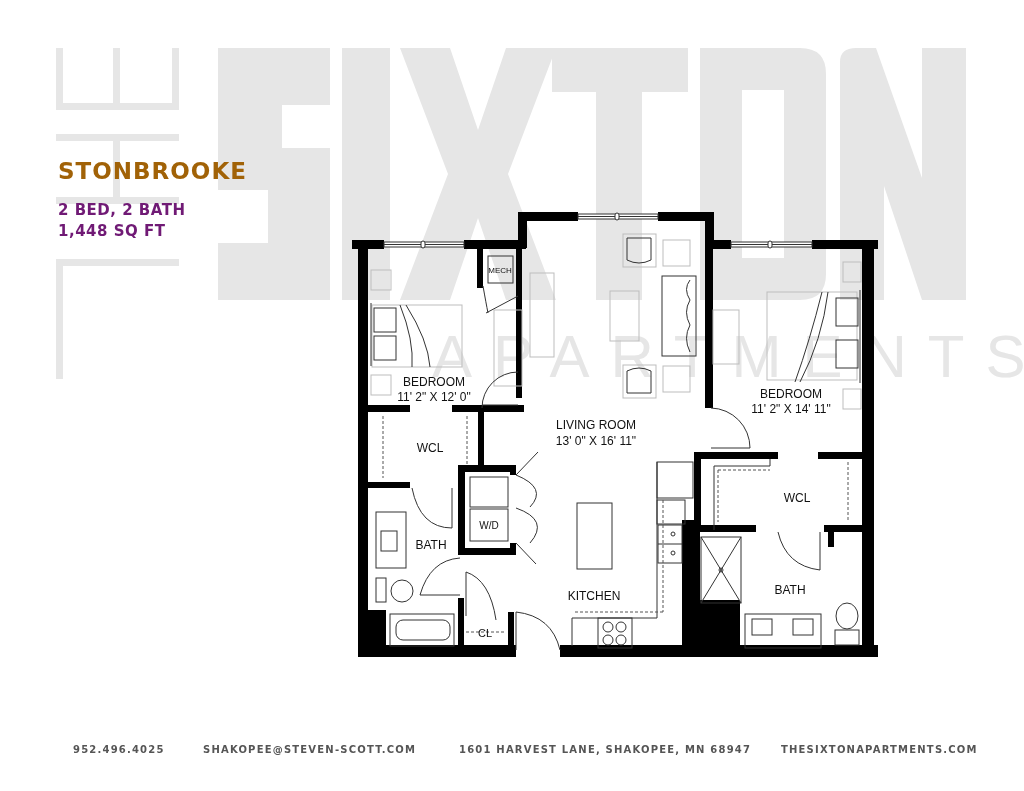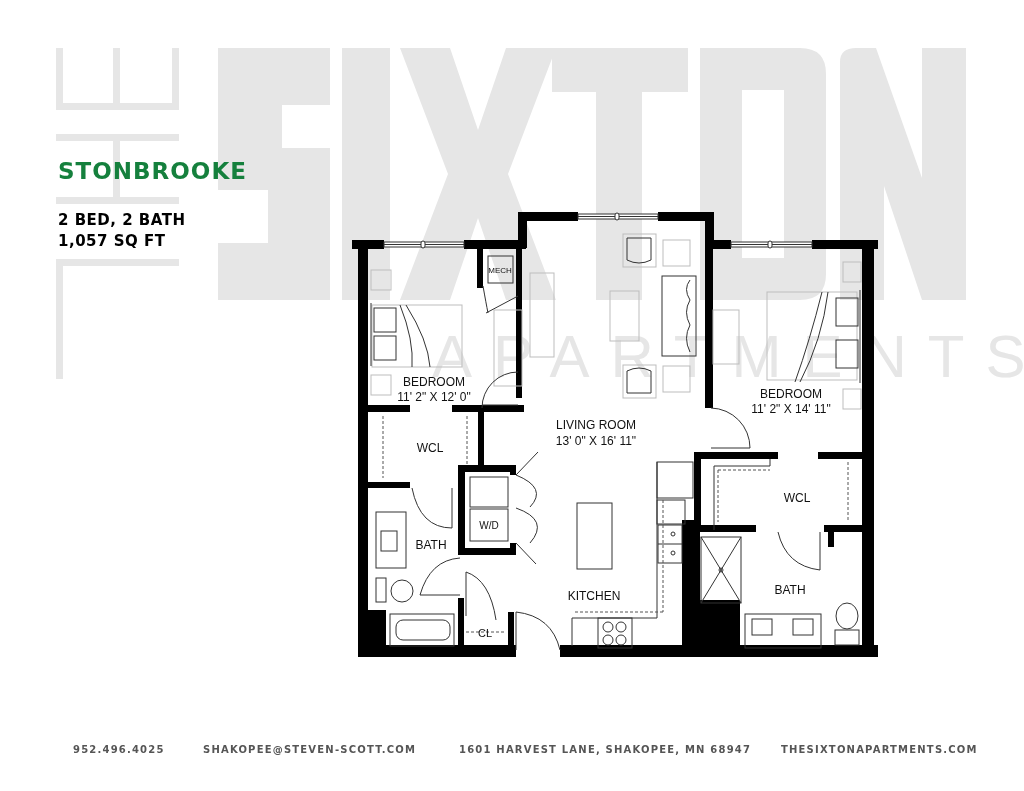--- a/index.html
+++ b/index.html
@@ -1,20 +1,20 @@
 <!DOCTYPE html>
 <html><head>
 <meta charset="utf-8">
 <style>
   html, body { margin: 0; padding: 0; background: #ffffff; }
   body { width: 1024px; height: 791px; position: relative; overflow: hidden; font-family: "DejaVu Sans", sans-serif; }
   .bg-logo { position: absolute; left: 0; top: 0; width: 1024px; height: 400px; pointer-events: none; }
   .info { position: absolute; left: 58px; top: 158px; }
-  .plan-name { color: #15803d; font-weight: bold; font-size: 23px; letter-spacing: 1px; margin: 0; font-family: "DejaVu Sans", sans-serif; }
-  .plan-spec { color: #000000; font-weight: bold; font-size: 15px; letter-spacing: 0.5px; line-height: 21px; margin-top: 26px; }
+  .plan-name { color: #a16207; font-weight: bold; font-size: 23px; letter-spacing: 1px; margin: 0; font-family: "DejaVu Sans", sans-serif; }
+  .plan-spec { color: #701a75; font-weight: bold; font-size: 15px; letter-spacing: 0.5px; line-height: 21px; margin-top: 16px; }
   .plan-ada { color: #555555; font-weight: bold; font-size: 15px; letter-spacing: 0.5px; margin-top: 21px; }
   .plan-svg { position: absolute; left: 0; top: 0; width: 1024px; height: 791px; }
   .room-label { font-family: "Liberation Sans", sans-serif; font-size: 12px; fill: #111; }
   .footer { position: absolute; top: 744px; left: 0; width: 1024px; height: 16px; }
   .footer span { position: absolute; top: 0; font-family: "DejaVu Sans", sans-serif; font-weight: bold; font-size: 10px; letter-spacing: 1.2px; color: #555555; white-space: nowrap; margin-left: 13px; }
 </style>
 </head>
 <body>
 
 <svg class="bg-logo" viewBox="0 0 1024 400" xmlns="http://www.w3.org/2000/svg">
@@ -49,21 +49,21 @@
     <path d="M840 62 Q840 48 856 48 H876 L922 178 V48 H966 V300 H922 L884 186 V300 H840 Z"></path>
   </g>
 
   <text x="432" y="377" font-family="Liberation Sans, sans-serif" font-size="60" fill="#e6e6e6" letter-spacing="21" font-weight="normal">APARTMENTS</text>
 </svg>
 
 <div class="info">
   <h1 class="plan-name">STONBROOKE</h1>
   <div class="plan-spec">
     <div>2 BED, 2 BATH</div>
-    <div>1,057 SQ FT</div>
+    <div>1,448 SQ FT</div>
   </div>
 </div>
 
 <svg class="plan-svg" viewBox="0 0 1024 791" xmlns="http://www.w3.org/2000/svg">
 
   <g fill="#000">
 
     <rect x="352" y="240" width="32" height="9"></rect>
     <rect x="464" y="240" width="62" height="9"></rect>
 

